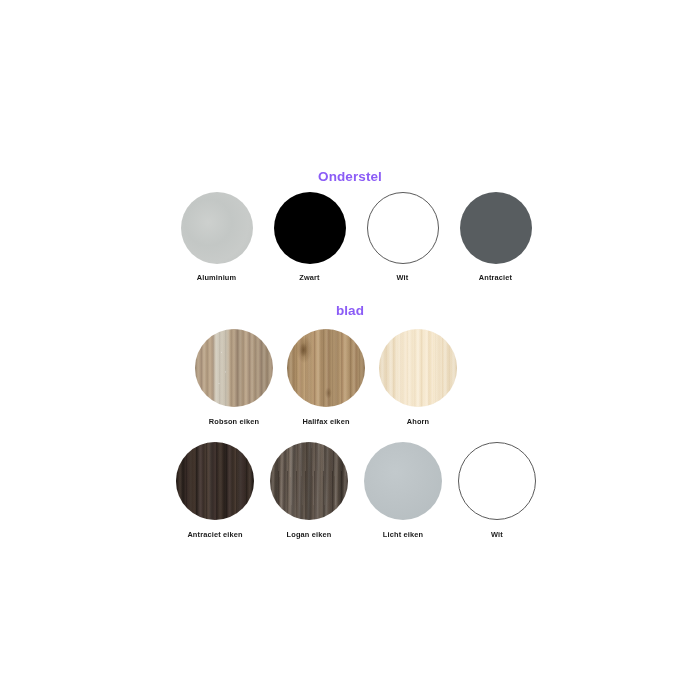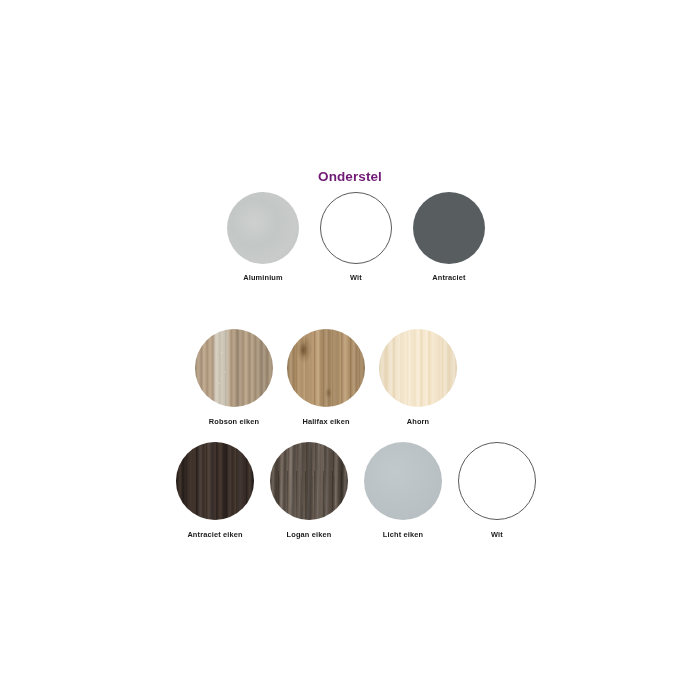--- a/index.html
+++ b/index.html
@@ -23,21 +23,21 @@
 
   
   .section-title {
     position: absolute;
     left: 0;
     width: 700px;
     text-align: center;
     font-size: 13.5px;
     font-weight: bold;
     letter-spacing: 0.1px;
-    color: #701a75;
+    color: #8b5cf6;
   }
   #title-onderstel { top: 169px; }
   #title-blad      { top: 303px; }
 
   
   .row {
     position: absolute;
     display: flex;
     justify-content: center;
     align-items: flex-start;
@@ -253,33 +253,38 @@
 
   <div class="section-title" id="title-onderstel">Onderstel</div>
 
   <div class="row" id="row-onderstel">
 
     <div class="swatch">
       <div class="disc aluminium"></div>
       <div class="swatch-label">Aluminium</div>
     </div>
 
+    <div class="swatch">
+      <div class="disc zwart"></div>
+      <div class="swatch-label">Zwart</div>
+    </div>
 
     <div class="swatch">
       <div class="disc wit"></div>
       <div class="swatch-label">Wit</div>
     </div>
 
     <div class="swatch">
       <div class="disc antraciet"></div>
       <div class="swatch-label">Antraciet</div>
     </div>
 
   </div>
 
+  <div class="section-title" id="title-blad">blad</div>
 
   <div class="row" id="row-blad-1">
 
     <div class="swatch">
       <div class="disc wood robson"></div>
       <div class="swatch-label">Robson eiken</div>
     </div>
 
 
     <div class="swatch">

